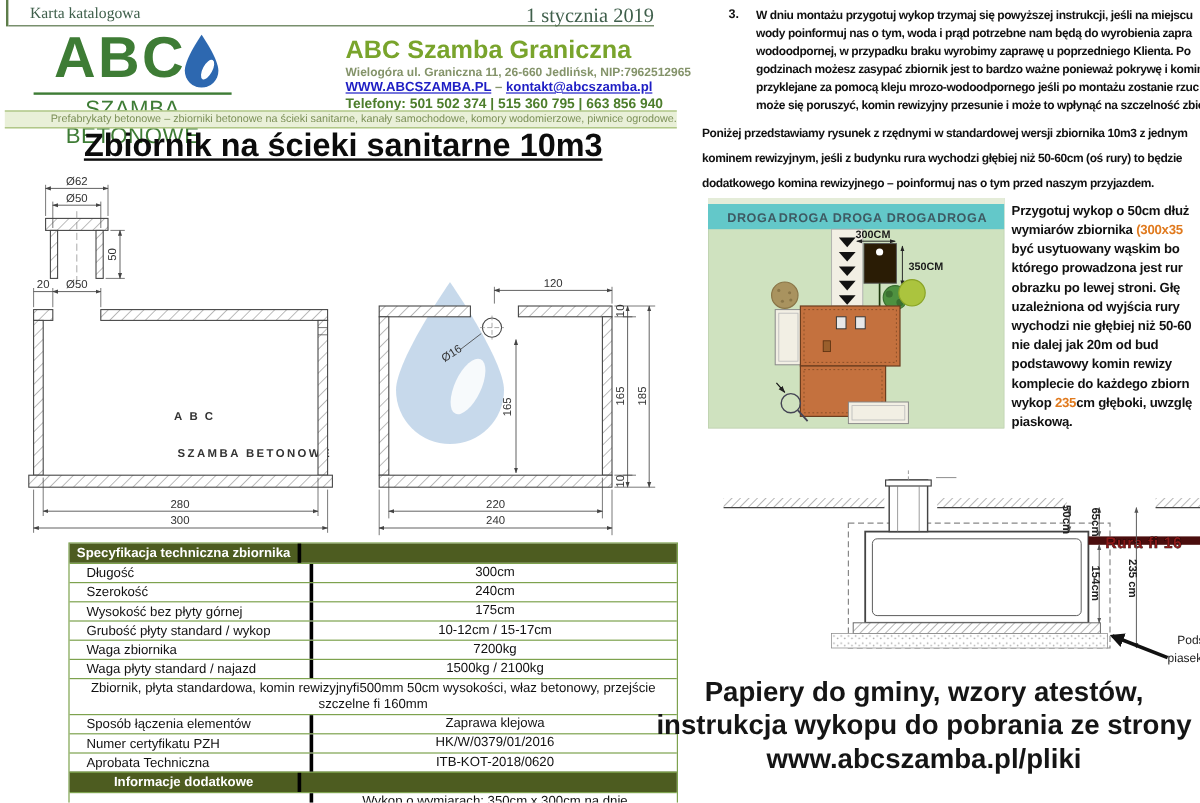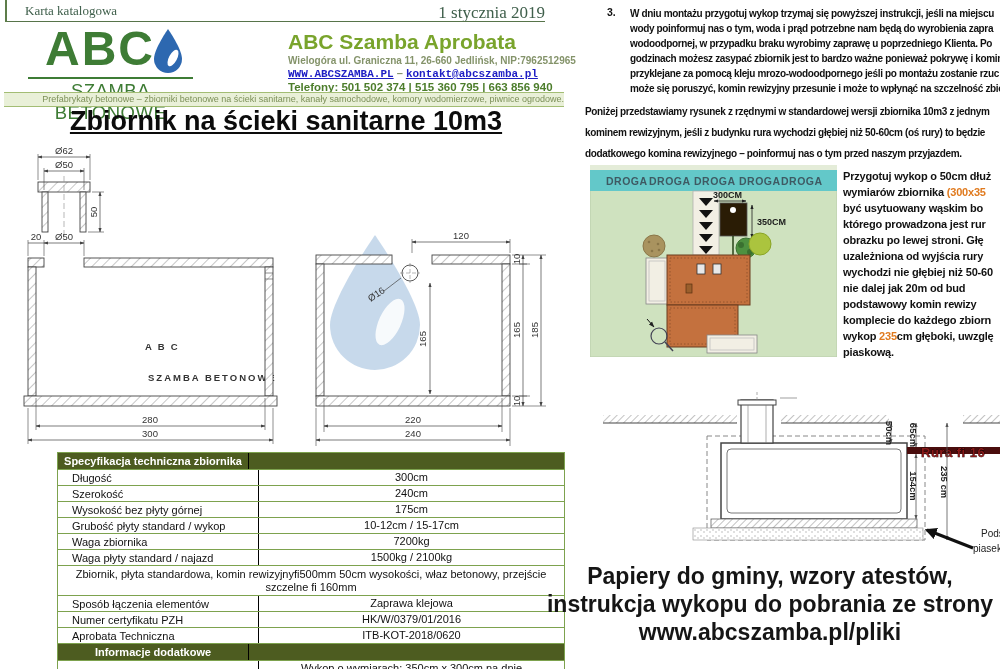--- a/index.html
+++ b/index.html
@@ -15,37 +15,37 @@
   .hdr-rule{left:7px;top:21px;width:538px;border-top:1.5px solid #57744a;}
 
   .logo-abc{left:45px;top:24px;font-size:48px;font-weight:bold;color:#3e7c35;letter-spacing:2px;line-height:50px;}
   .logo-drop{left:150px;top:28px;}
   .logo-rule{left:28px;top:77px;width:165px;height:2px;background:#3e7c35;}
   .logo-sub{left:28px;top:80px;width:165px;text-align:center;font-size:18.5px;color:#3e7c35;letter-spacing:.5px;}
 
   .c-name{left:288px;top:30px;font-size:21px;font-weight:bold;color:#79a42c;}
   .c-addr{left:288px;top:55px;font-size:10px;font-weight:bold;color:#84936a;}
   .c-links{left:288px;top:67px;font-size:11px;font-weight:bold;color:#84936a;}
-  .c-links .lnk{color:#1d1dc4;text-decoration:underline;font-family:Liberation Mono, monospace;}
+  .c-links .lnk{color:#1d1dc4;text-decoration:underline;}
   .c-phones{left:288px;top:81px;font-size:11.5px;font-weight:bold;color:#4c7d2b;}
 
   .tagline{left:4px;top:92px;width:560px;height:13px;background:#e9f0d8;border-top:1.5px solid #a3bd74;
            border-bottom:1.5px solid #a3bd74;text-align:right;font-size:9px;line-height:13px;color:#7c9058;}
   .doc-title{left:0;top:106px;width:572px;text-align:center;font-size:27px;font-weight:bold;color:#0c0c0c;text-decoration:underline;}
 
   
   .drawings{left:0;top:140px;}
   .drawings text{font-family:"Liberation Sans",sans-serif;font-size:9.5px;fill:#333;}
   .wmark{font-weight:bold;}
 
   
   .spec{left:57px;top:452px;width:506px;border:1.5px solid #7da24e;font-size:11px;background:#fff;}
   .trow{display:flex;border-top:1px solid #7da24e;}
   .trow:first-child{border-top:none;}
-  .tl{width:182px;border-right:1px solid #000000;padding:1px 4px 1px 14px;display:flex;align-items:center;}
+  .tl{width:182px;border-right:3px solid #000000;padding:1px 4px 1px 14px;display:flex;align-items:center;}
   .tv{flex:1;display:flex;align-items:center;justify-content:center;text-align:center;line-height:13px;padding:1px 6px;}
   .thead{background:#4d5c20;color:#fff;font-weight:bold;}
   .thead .tl{justify-content:center;padding-left:4px;}
   .h1{min-height:14px;} .hh{min-height:16px;} .h2{min-height:29px;} .h3{min-height:30px;}
 
   
   .p3num{left:607px;top:6px;font-size:10.5px;font-weight:bold;}
   .p3text{left:630px;top:6px;width:600px;font-size:10px;font-weight:bold;letter-spacing:-.35px;
           line-height:15px;white-space:pre-line;}
   .pbelow{left:585px;top:101px;width:600px;font-size:10px;font-weight:bold;letter-spacing:-.35px;
@@ -75,21 +75,21 @@
   <div class="abs hdr-rule"></div>
 
   <div class="abs logo-abc">ABC</div>
   <svg class="abs logo-drop" width="36" height="46" viewBox="0 0 36 46">
     <path d="M18,1 C18,1 4,21 4,31 a14,14 0 0 0 28,0 C32,21 18,1 18,1 Z" fill="#2d68b0"></path>
     <ellipse cx="23" cy="30" rx="4" ry="9" transform="rotate(28 23 30)" fill="#ffffff"></ellipse>
   </svg>
   <div class="abs logo-rule"></div>
   <div class="abs logo-sub">SZAMBA BETONOWE</div>
 
-  <div class="abs c-name">ABC Szamba Aprobata</div>
+  <div class="abs c-name">ABC Szamba Graniczna</div>
   <div class="abs c-addr">Wielogóra ul. Graniczna 11, 26-660 Jedlińsk,   NIP:7962512965</div>
   <div class="abs c-links">
     <span class="lnk">WWW.ABCSZAMBA.PL</span>
     <span>–</span>
     <span class="lnk">kontakt@abcszamba.pl</span>
   </div>
   <div class="abs c-phones">Telefony: 501 502 374 | 515 360 795 | 663 856 940</div>
 
   <div class="abs tagline">Prefabrykaty betonowe – zbiorniki betonowe na ścieki sanitarne, kanały samochodowe, komory wodomierzowe, piwnice ogrodowe.</div>
   <div class="abs doc-title">Zbiornik na ścieki sanitarne 10m3</div>

